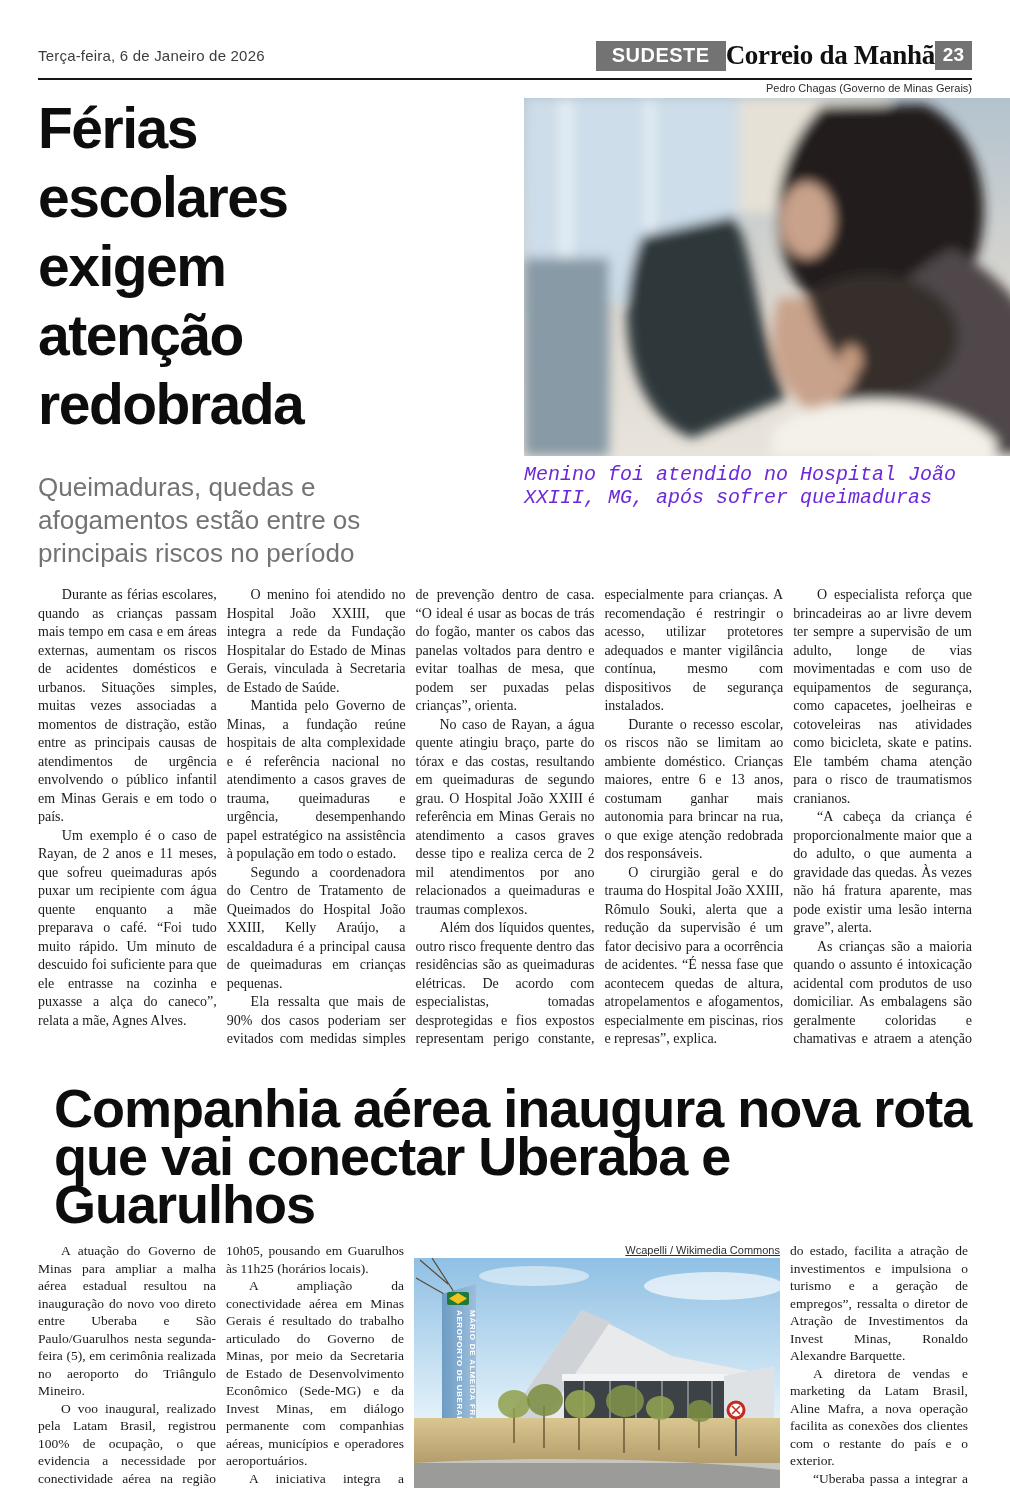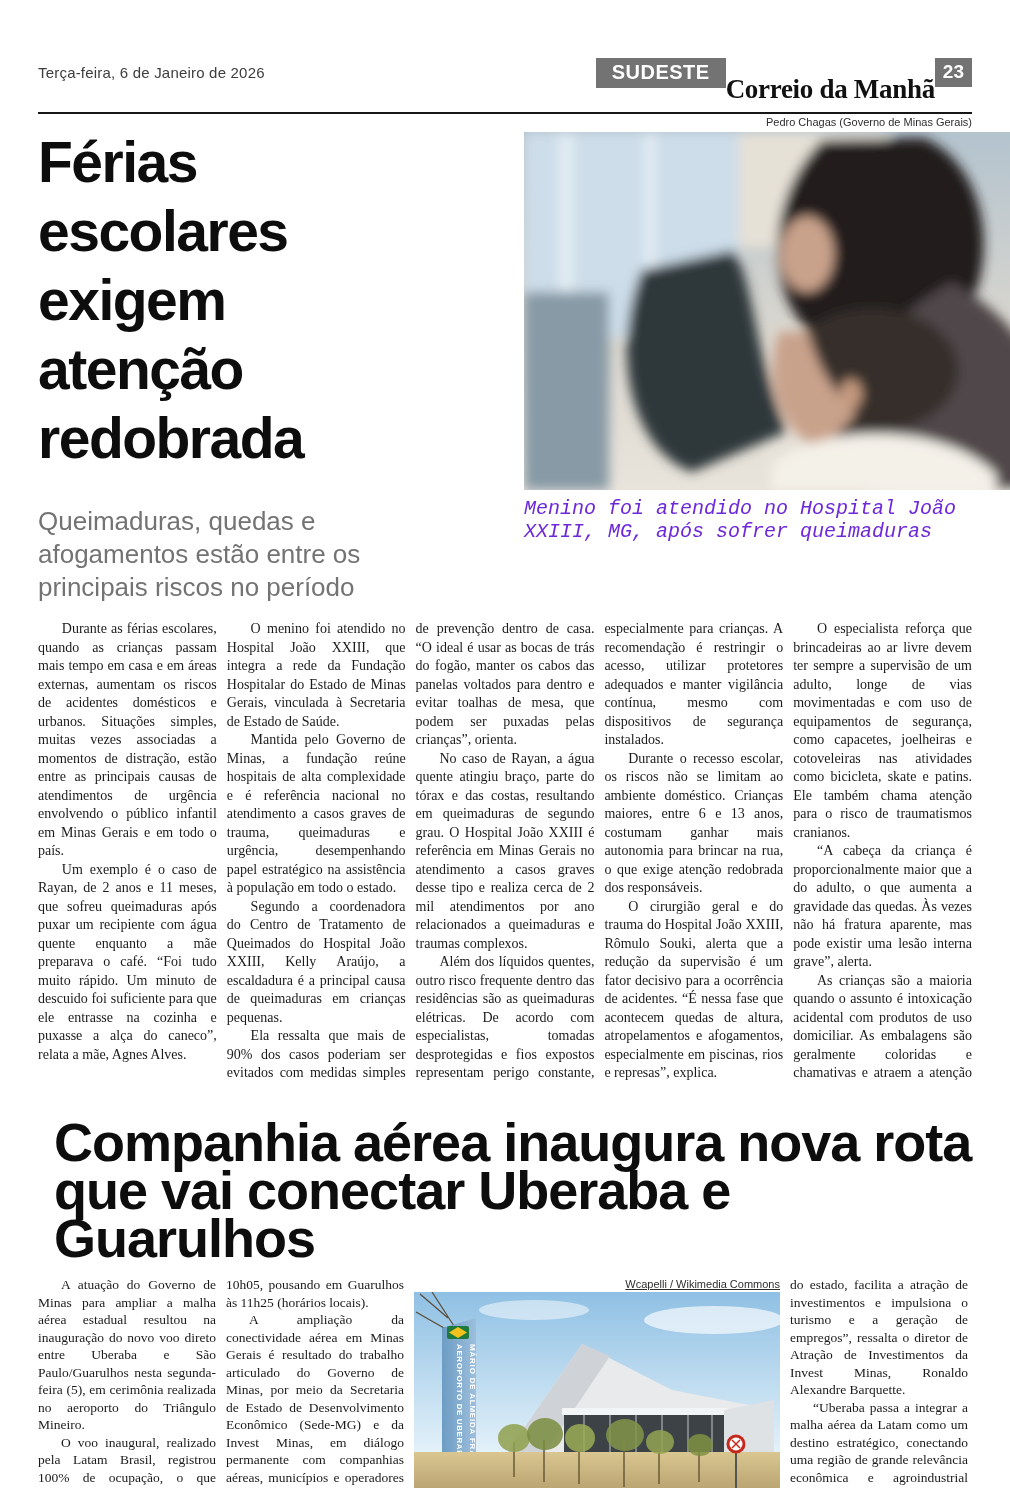--- a/index.html
+++ b/index.html
@@ -5,21 +5,21 @@
   html,body{margin:0;padding:0;background:#ffffff;}
   body{width:1010px;height:1488px;overflow:hidden;color:#1a1a1a;
        font-family:"Liberation Serif",serif;}
   .page{padding:40px 38px 0 38px;width:934px;}
 
   
   .hdr{display:flex;align-items:center;gap:0;}
   .hdr-date{flex:1;font-family:"Liberation Sans",sans-serif;font-size:15px;color:#3d3d3d;letter-spacing:.2px;}
   .badge{background:#737373;color:#fff;font-family:"Liberation Sans",sans-serif;font-weight:bold;}
   .section-badge{font-size:20px;padding:3px 16px 4px;letter-spacing:.5px;}
-  .masthead{font-family:"Liberation Serif",serif;font-weight:bold;font-size:27px;color:#111;letter-spacing:-.3px;margin-top:34px;}
+  .masthead{font-family:"Liberation Serif",serif;font-weight:bold;font-size:27px;color:#111;letter-spacing:-.3px;}
   .pagenum-badge{font-size:19px;padding:3px 8px 4px;}
   .hdr-rule{border:none;border-top:2.5px solid #161616;margin:7px 0 0 0;}
 
   
   .a1-top{display:flex;margin-top:2px;}
   .a1-left{width:372px;padding-right:10px;box-sizing:border-box;padding-top:12px;}
   .a1-headline{font-family:"Liberation Sans",sans-serif;font-weight:bold;font-size:57px;
                line-height:69px;letter-spacing:-1.5px;color:#0d0d0d;margin:0;}
   .a1-subtitle{font-family:"Liberation Sans",sans-serif;font-size:26px;line-height:33px;
                color:#737373;margin-top:32px;width:350px;}
@@ -201,18 +201,19 @@
         <path d="M0,205 C120,198 260,200 366,212 L366,205 L0,205 Z" fill="#c7c5bf"></path>
       </svg>
       <div class="caption a2-caption">Novo voo direto passa a operar três vezes por semana</div>
       <div class="a2-under bodytext">
         <p class="noindent">estado aos principais mercados do país. Isso gera mais oportunidades, atrai investimentos e impulsiona o desenvolvimento regional”, afirma a secretária de Estado de Desenvolvimento Econômico, Mila Corrêa da Costa.</p>
         <p>“O fortalecimento da malha aérea é um eixo estratégico para Minas Gerais. Conectar nossas regiões aos principais centros nacionais e internacionais amplia a competitividade</p>
       </div>
     </div>
     <div class="a2-col">
       <p class="noindent">do estado, facilita a atração de investimentos e impulsiona o turismo e a geração de empregos”, ressalta o diretor de Atração de Investimentos da Invest Minas, Ronaldo Alexandre Barquette.</p>
+      <p>A diretora de vendas e marketing da Latam Brasil, Aline Mafra, a nova operação facilita as conexões dos clientes com o restante do país e o exterior.</p>
       <p>“Uberaba passa a integrar a malha aérea da Latam como um destino estratégico, conectando uma região de grande relevância econômica e agroindustrial diretamente a Guarulhos, nosso principal hub”, afirma.</p>
 
     </div>
   </div>
 
 </div>
 
 </body></html>

